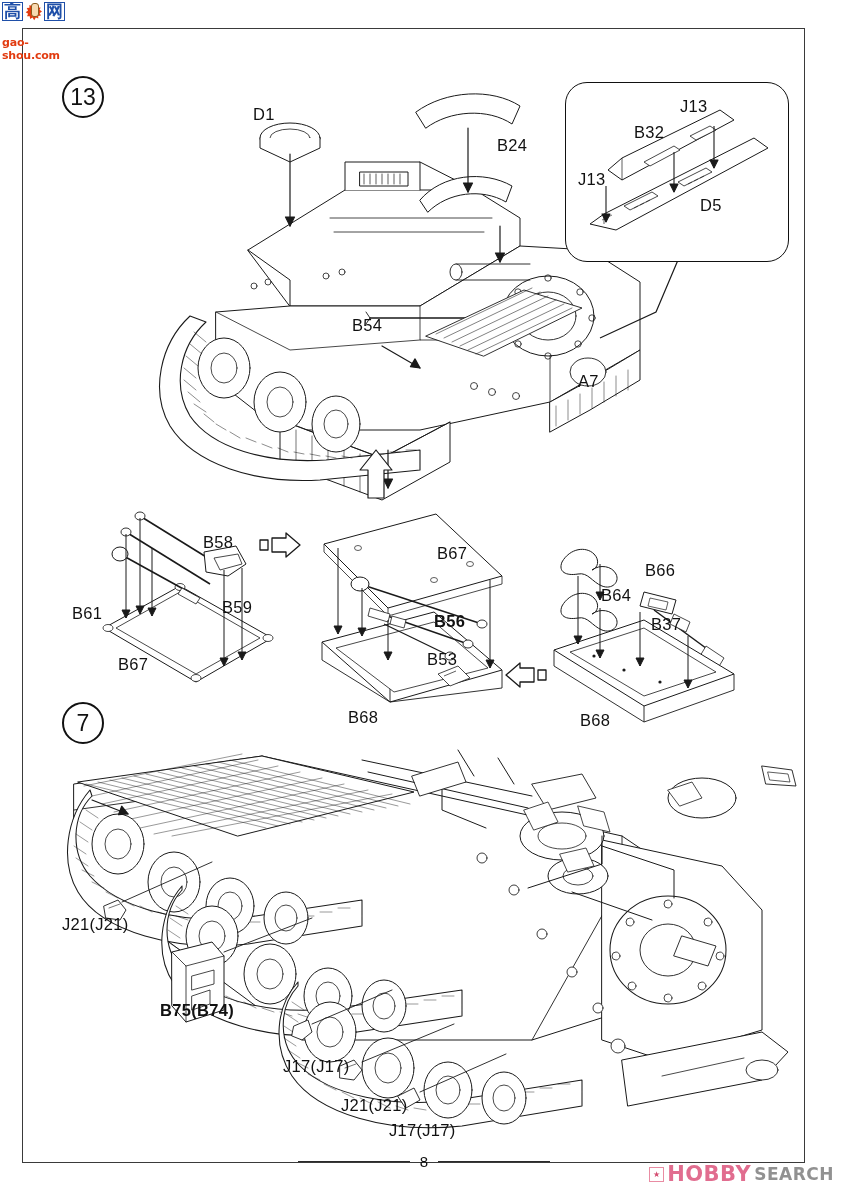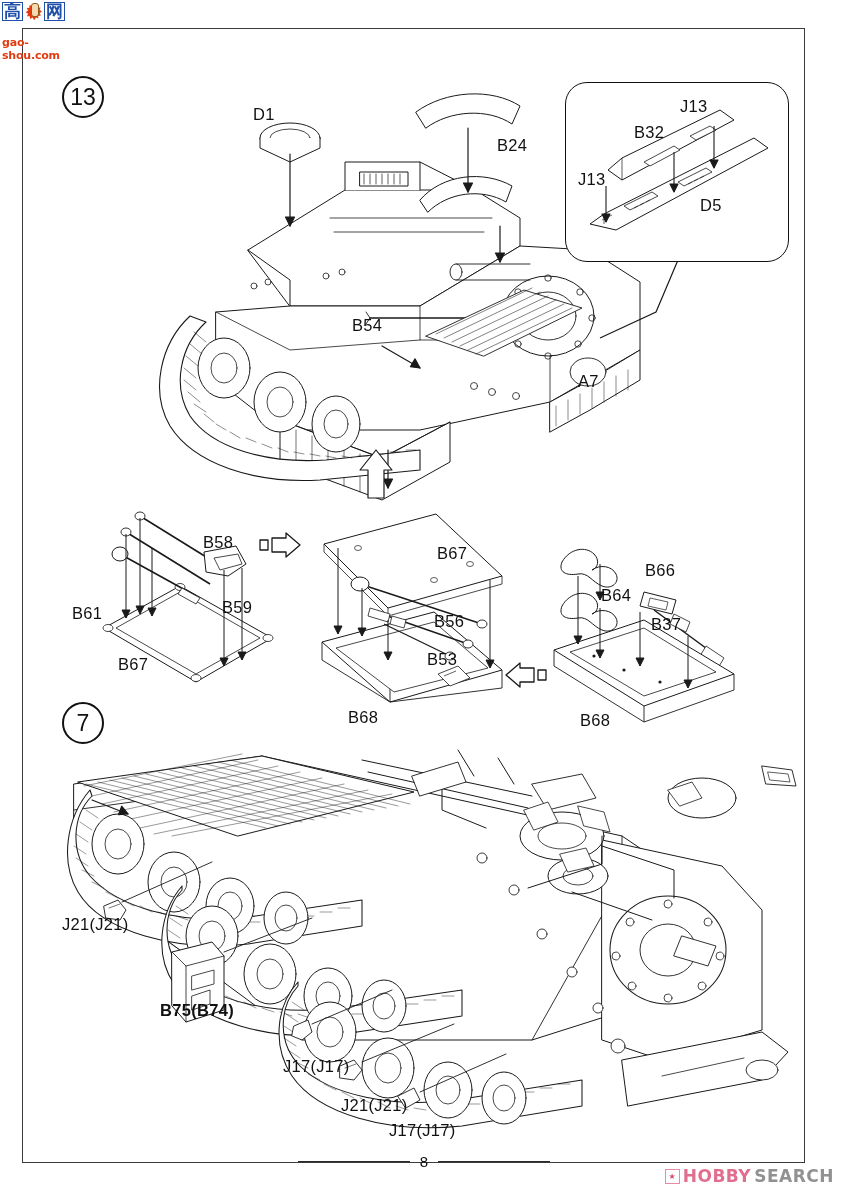--- a/index.html
+++ b/index.html
@@ -20,21 +20,21 @@
   .wm-gaoshou .hand .finger{position:absolute;left:6px;top:1px;width:6px;height:12px;
       background:#f7d9b0;border:1px solid #8a5a1d;border-radius:3px;}
   .wm-gaoshou .url{font-family:"DejaVu Sans",sans-serif;font-size:11px;font-weight:700;
                    color:#e23b10;letter-spacing:-0.2px;margin-top:15px;}
 
   .wm-hobby{position:absolute;right:14px;bottom:14px;display:flex;align-items:center;
             gap:3px;z-index:60;opacity:.95;}
   .wm-hobby .mark{width:13px;height:13px;border:1.4px solid #e8869f;display:flex;
                   align-items:center;justify-content:center;font-size:8px;color:#d2446a;
                   font-family:"DejaVu Sans",sans-serif;}
-  .wm-hobby .t1{font-family:"DejaVu Sans",sans-serif;font-size:17px;font-weight:700;
+  .wm-hobby .t1{font-family:"DejaVu Sans",sans-serif;font-size:21px;font-weight:700;
                 color:#e0668a;letter-spacing:.5px;}
   .wm-hobby .t2{font-family:"DejaVu Sans",sans-serif;font-size:17px;font-weight:700;
                 color:#8c8c8c;letter-spacing:.5px;}
 
   
   .step-badge{position:absolute;width:38px;height:38px;border:2.2px solid #111;
               border-radius:50%;display:flex;align-items:center;justify-content:center;
               font-size:23px;font-family:"Liberation Sans",sans-serif;color:#111;}
 
   
@@ -337,21 +337,21 @@
 </svg>
 </div>
 
 <div class="art" style="left:504px;top:662px;">
   <svg width="44" height="26" fill="#fff" stroke="#1a1a1a" stroke-width="1.3" stroke-linejoin="round">
     <path d="M42 8 L34 8 L34 18 L42 18 Z"></path>
     <path d="M30 6 L16 6 L16 1 L2 13 L16 25 L16 20 L30 20 Z"></path>
   </svg>
 </div>
 <div class="lbl" style="left:437px;top:544px;">B67</div>
-<div class="lbl" style="left:434px;top:612px;">B56</div>
+<div class="lbl" style="left:434px;top:612px;font-weight:bold;">B56</div>
 <div class="lbl" style="left:427px;top:650px;text-align:right;">B53</div>
 <div class="lbl" style="left:348px;top:708px;">B68</div>
 
 <div class="art" style="left:548px;top:540px;">
 <svg width="190" height="170" fill="none" stroke="#1a1a1a" stroke-width="1" stroke-linejoin="round">
 
   <path d="M14 22 C22 8 38 6 46 14 C52 20 50 28 44 30 C52 24 64 26 68 34
            C72 42 64 50 54 46 C44 42 40 32 30 34 C18 36 10 32 14 22 Z" fill="#fff"></path>
 
   <path d="M14 66 C22 52 38 50 46 58 C52 64 50 72 44 74 C52 68 64 70 68 78

